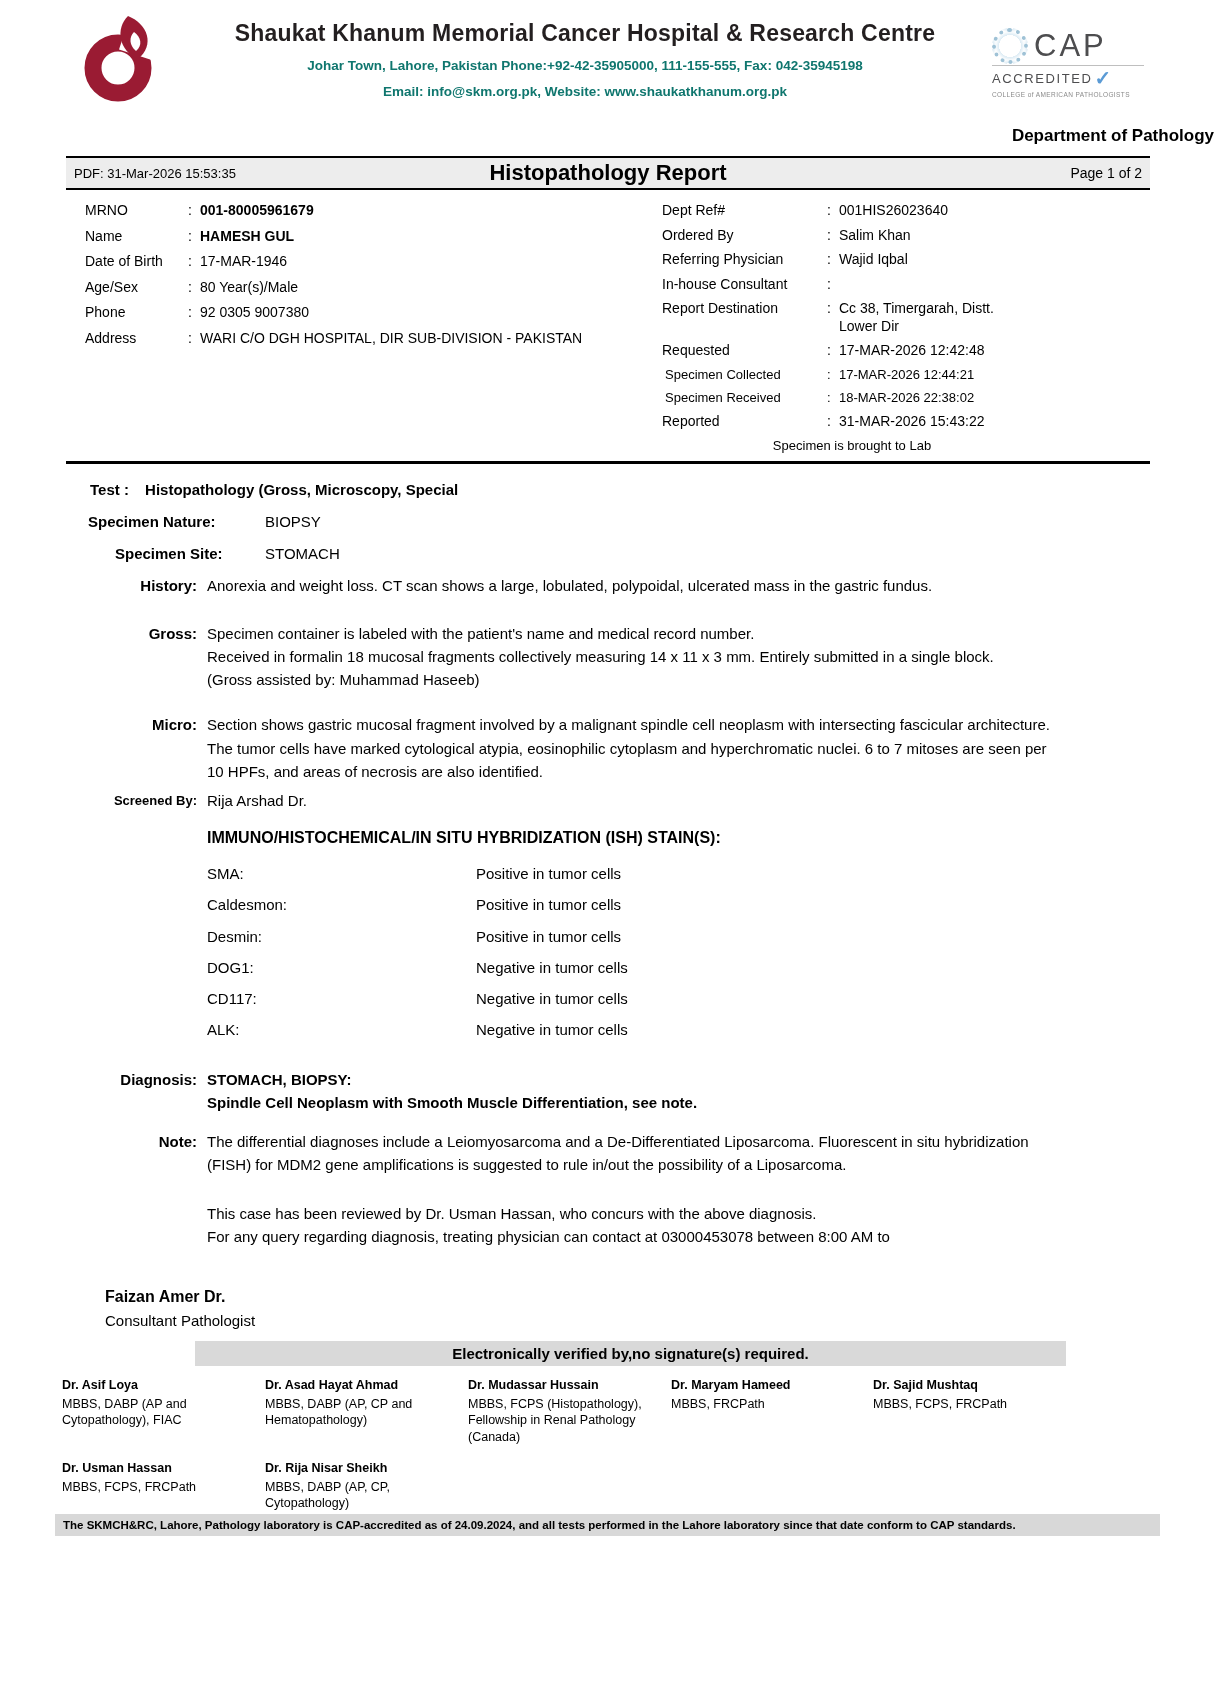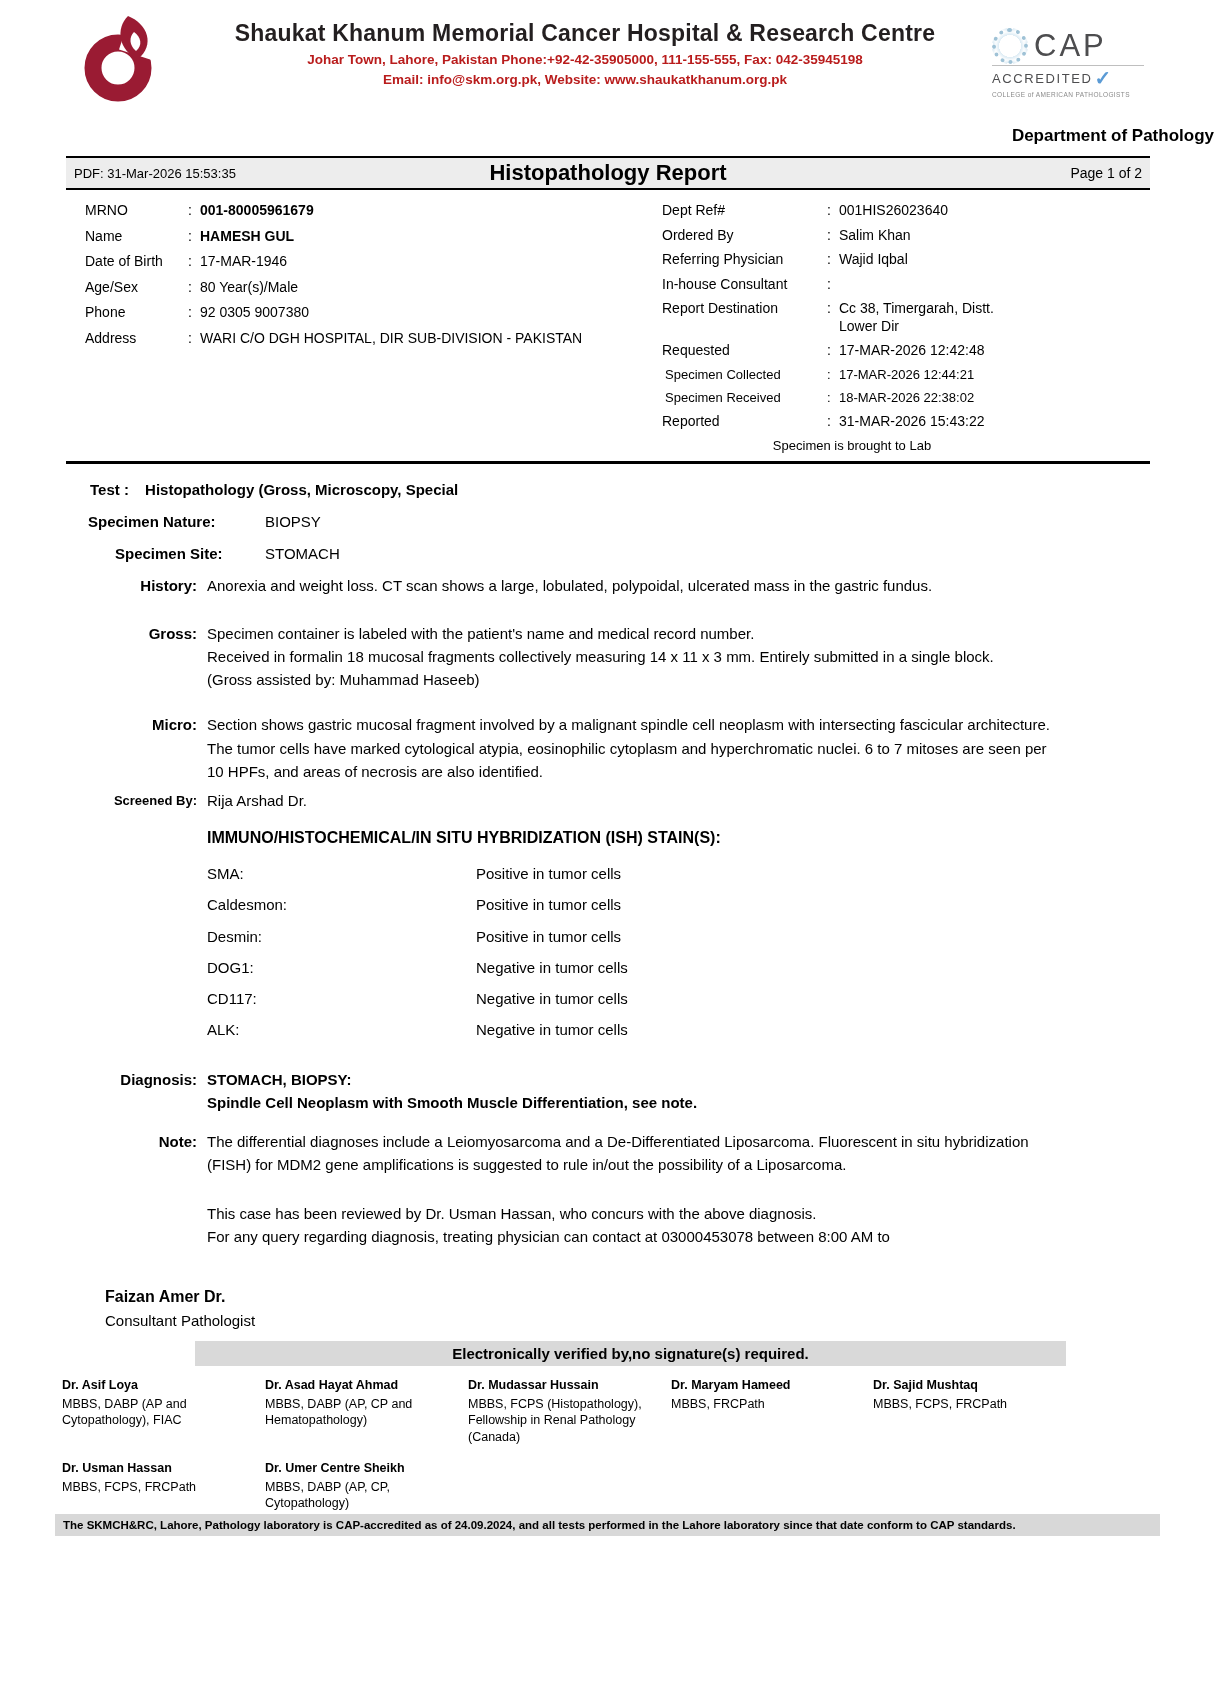--- a/index.html
+++ b/index.html
@@ -12,21 +12,21 @@
     background: #fff;
     margin: 0 auto;
     overflow: hidden;
   }
 
   
   .hdr { display: flex; align-items: flex-start; padding: 12px 70px 0 74px; }
   .logo { width: 104px; flex-shrink: 0; padding-top: 2px; }
   .hdr-center { flex: 1; text-align: center; padding-top: 8px; }
   .hosp-name { font-size: 23px; font-weight: bold; color: #231f20; letter-spacing: 0.2px; }
-  .hosp-line { font-size: 13.5px; font-weight: bold; color: #b91c1c; margin-top: 5px; }
+  .hosp-line { font-size: 13.5px; font-weight: bold; color: #0f766e; margin-top: 11px; }
   .cap { width: 152px; flex-shrink: 0; padding-top: 16px; }
   .cap-top { display: flex; align-items: center; }
   .cap-seal {
     width: 36px; height: 36px; border-radius: 50%;
     border: 4px dotted #9fc2d6; display: inline-block; flex-shrink: 0;
     background: radial-gradient(circle at 50% 50%, #ffffff 55%, #dcebf4 56%, #ffffff 75%);
   }
   .cap-word { font-size: 31px; color: #4d4d4f; letter-spacing: 3px; margin-left: 6px; font-weight: 400; }
   .cap-acc-row { display: flex; align-items: center; margin-top: 1px; border-top: 1px solid #bfbfbf; padding-top: 2px; }
   .cap-accredited { font-size: 13px; letter-spacing: 1.6px; color: #4d4d4f; }
@@ -363,20 +363,20 @@
     </div>
     <div class="path-cell">
       <div class="path-name">Dr. Sajid Mushtaq</div>
       <div class="path-creds">MBBS, FCPS, FRCPath</div>
     </div>
     <div class="path-cell">
       <div class="path-name">Dr. Usman Hassan</div>
       <div class="path-creds">MBBS, FCPS, FRCPath</div>
     </div>
     <div class="path-cell">
-      <div class="path-name">Dr. Umer Centre Sheikh</div>
+      <div class="path-name">Dr. Rija Nisar Sheikh</div>
       <div class="path-creds">MBBS, DABP (AP, CP, Cytopathology)</div>
     </div>
   </section>
 
   <div class="footer-bar">The SKMCH&amp;RC, Lahore, Pathology laboratory is CAP-accredited as of 24.09.2024, and all tests performed in the Lahore laboratory since that date conform to CAP standards.</div>
 
 </div>
 
 </body></html>

